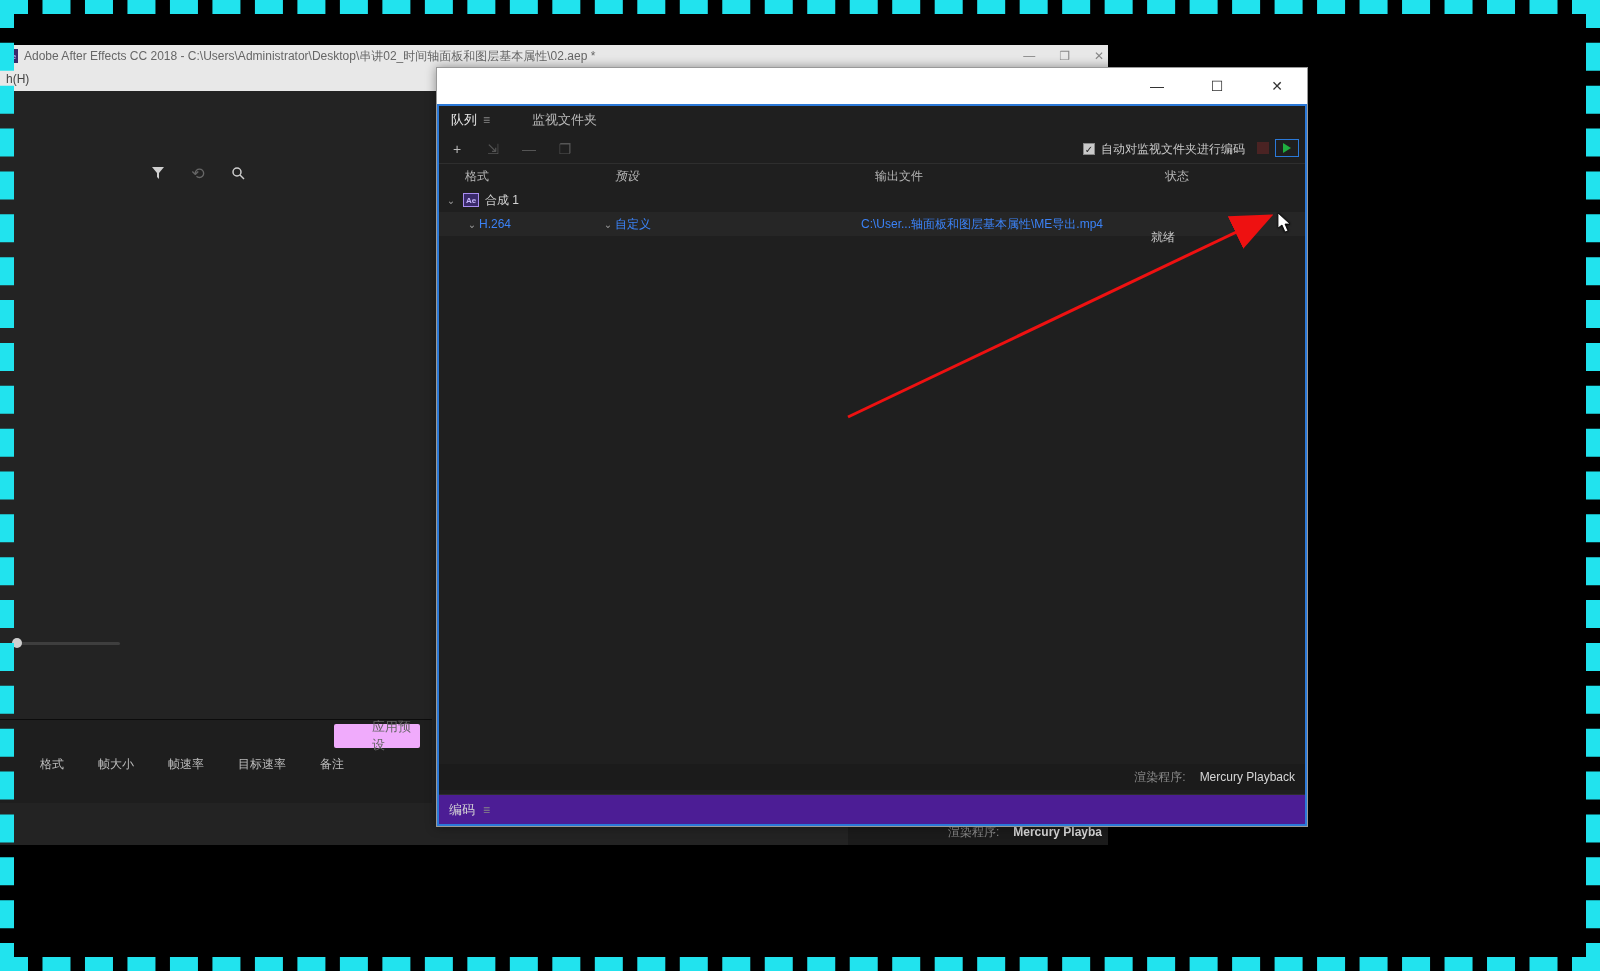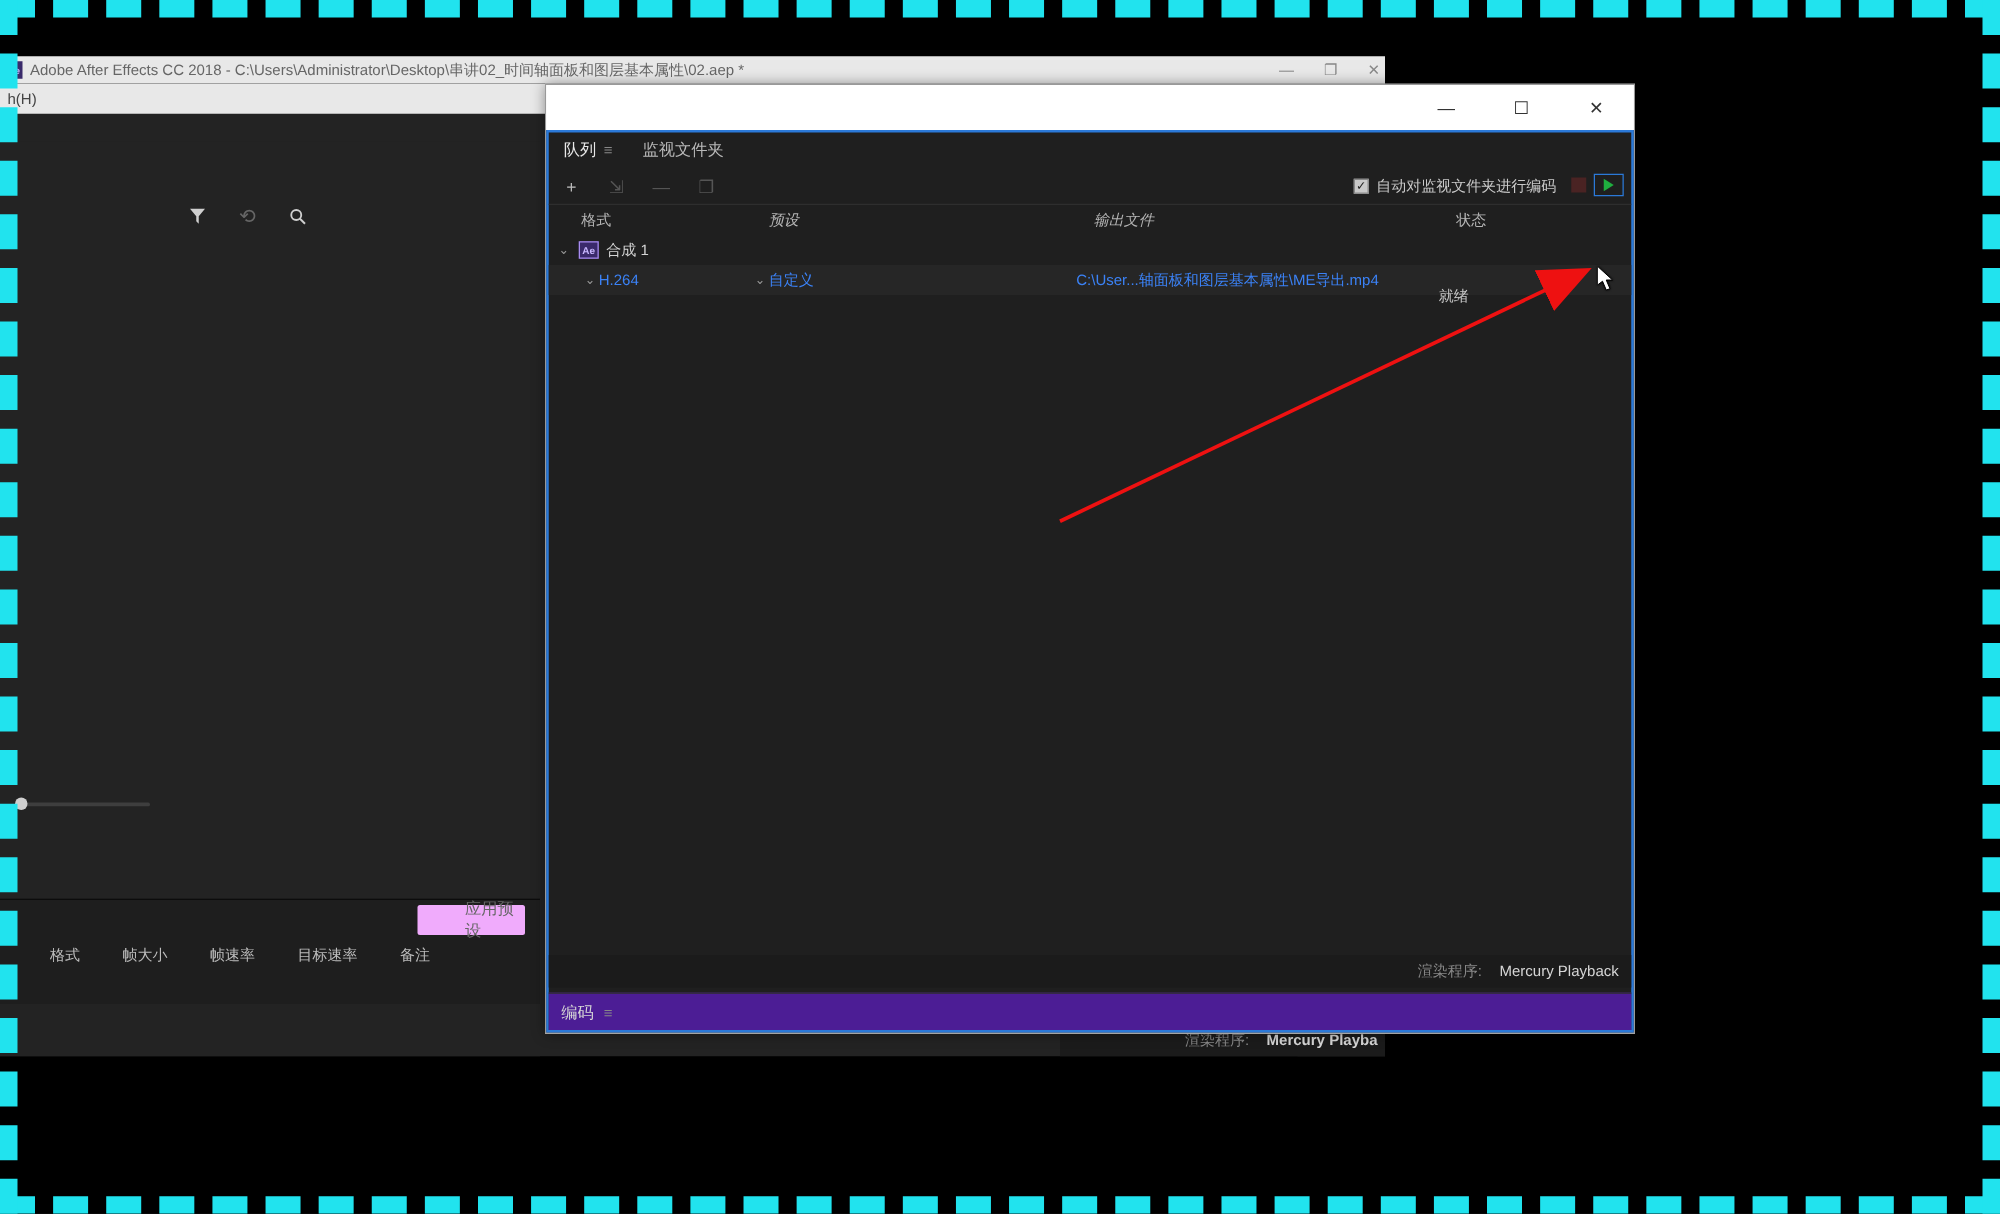--- a/index.html
+++ b/index.html
@@ -59,40 +59,40 @@
 .me-window {
   position:absolute; left:436px; top:22px; width:872px; height:760px;
   background:#fff; border:1px solid #999; box-shadow:0 0 10px rgba(0,0,0,0.4);
 }
 .me-titlebar { height:36px; background:#fff; display:flex; align-items:center; justify-content:flex-end; gap:24px; padding-right:12px; color:#333; }
 .me-titlebar span { width:36px; text-align:center; font-size:14px; }
 
 .me-body { position:absolute; left:0; top:36px; right:0; bottom:0; background:#1f1f1f; border:2px solid #2b79d8; }
 
 
-.me-tabs { height:28px; display:flex; align-items:center; gap:24px; padding:0 12px; color:#b9b9b9; font-size:13px; }
+.me-tabs { height:28px; display:flex; align-items:center; gap:42px; padding:0 12px; color:#b9b9b9; font-size:13px; }
 .me-tabs .tab { display:flex; align-items:center; gap:6px; }
 .me-tabs .tab.active { color:#e8e8e8; }
 .me-tabs .menu-sym { color:#888; font-size:12px; }
 
 
 .me-toolbar { height:30px; display:flex; align-items:center; padding:0 10px; gap:20px; border-bottom:1px solid #2e2e2e; position:relative; }
 .me-toolbar .ic { color:#bcbcbc; font-size:14px; width:16px; text-align:center; }
 .me-toolbar .ic.dim { color:#555; }
 .me-chk-row { position:absolute; right:60px; top:0; height:30px; display:flex; align-items:center; gap:6px; color:#c9c9c9; font-size:12px; }
 .me-chk { width:12px; height:12px; border:1px solid #888; background:#c9c9c9; display:inline-flex; align-items:center; justify-content:center; font-size:10px; color:#222; }
 .me-stop { position:absolute; right:36px; top:8px; width:12px; height:12px; background:#4a2323; }
 .me-play { position:absolute; right:6px; top:5px; width:24px; height:18px; border:1px solid #2b79d8; display:flex; align-items:center; justify-content:center; }
 .me-play-tri { width:0; height:0; border-left:8px solid #1fae3f; border-top:5px solid transparent; border-bottom:5px solid transparent; }
 
 
 .me-headers { height:24px; display:flex; align-items:center; color:#b5b5b5; font-size:12px; padding-left:26px; }
 .me-col-format { width:150px; }
 .me-col-preset { width:260px;font-style:italic; }
-.me-col-output { width:290px;font-style:italic; }
+.me-col-output { width:290px; }
 .me-col-status { flex:1; }
 
 
 .me-group { height:24px; display:flex; align-items:center; color:#d4d4d4; font-size:12px; padding-left:6px; gap:6px; }
 .me-group .chev { color:#999; font-size:10px; width:12px; text-align:center; }
 .ae-badge { width:16px; height:14px; background:#3a2a6b; border:1px solid #a88cf0; color:#c9b8ff; font-size:8px; font-weight:bold; display:inline-flex; align-items:center; justify-content:center; }
 
 
 .me-item { height:24px; display:flex; align-items:center; font-size:12px; background:#262626; padding-left:26px; }
 .me-item .chev { color:#999; font-size:10px; width:14px; text-align:center; }

